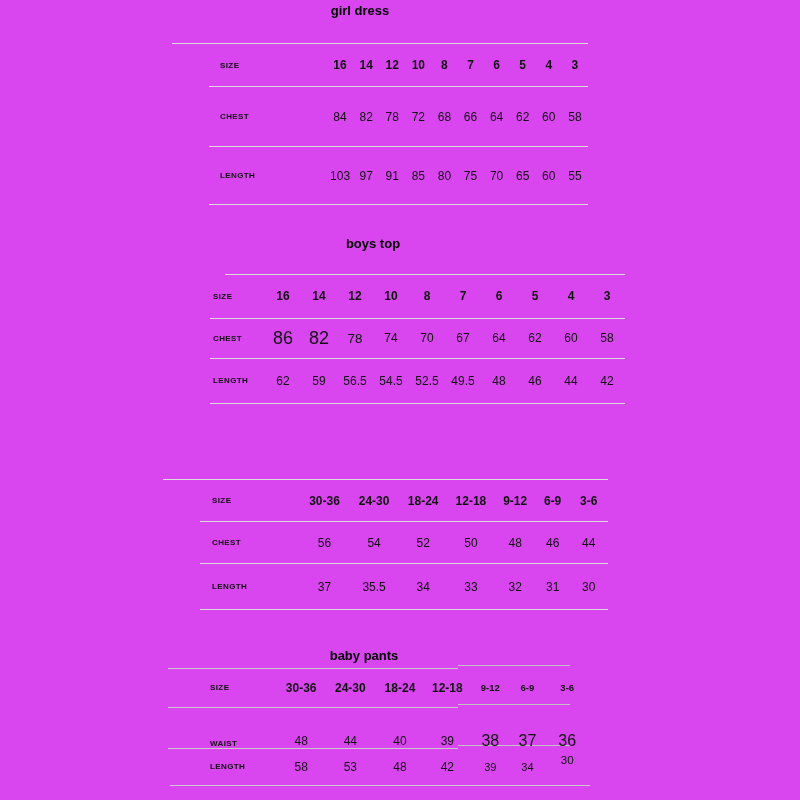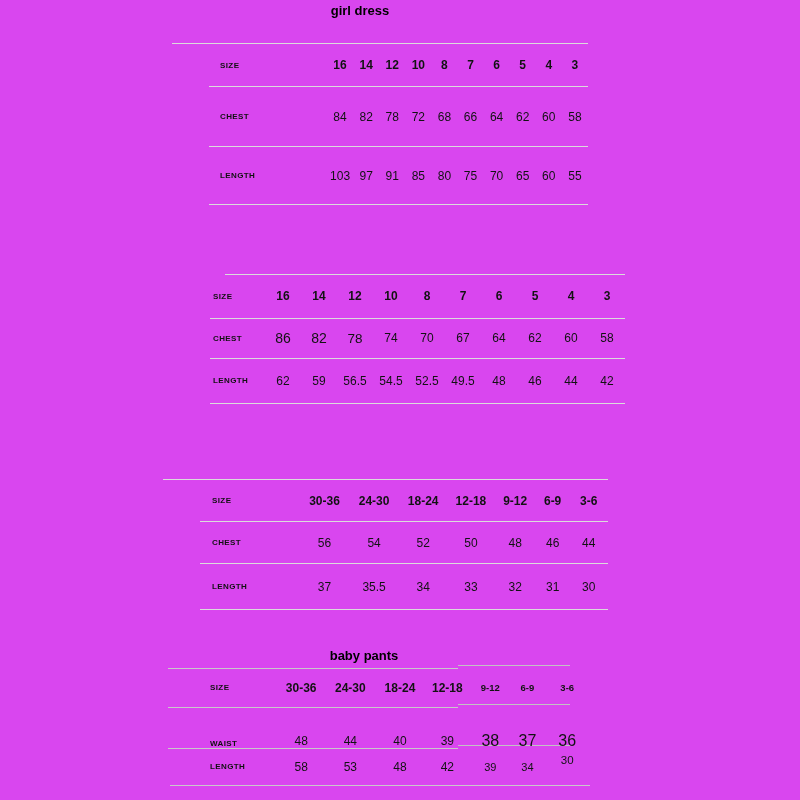--- a/index.html
+++ b/index.html
@@ -24,21 +24,21 @@
   
   .table2{left:170px;top:274px;width:455px;}
   .table2 .rowA{height:44px;} .table2 .rowB{height:40px;} .table2 .rowC{height:45px;}
   .table2 .label{width:58px;padding-left:6px;}
   .table2 .cell{flex:1 1 0;}
   .ln{position:absolute;height:1px;background:#dbdbdb;}
   .ln2a{top:0;left:55px;right:0;}
   .ln2b{top:44px;left:40px;right:0;}
   .ln2c{top:84px;left:40px;right:0;}
   .ln2d{top:129px;left:40px;right:0;}
-  .v-xl{font-size:14px;}
+  .v-xl{font-size:18px;}
   .v-lg{font-size:13.5px;}
   
   .table3{left:163px;top:479px;width:445px;border-top:1px solid #dbdbdb;}
   .table3 .row{border-bottom:1px solid #dbdbdb;}
   .table3 .rowA{height:41px;} .table3 .rowB{height:41px;} .table3 .rowC{height:45px;}
   .table3 .label{width:100px;padding-left:12px;}
   .c1{flex:55 1 0;} .c2{flex:56 1 0;} .c3{flex:54 1 0;} .c4{flex:53 1 0;}
   .c5{flex:46 1 0;} .c6{flex:38 1 0;} .c7{flex:43 1 0;}
   
   .table4{left:168px;top:668px;width:422px;}
@@ -100,20 +100,21 @@
       <div class="cell">85</div>
       <div class="cell">80</div>
       <div class="cell">75</div>
       <div class="cell">70</div>
       <div class="cell">65</div>
       <div class="cell">60</div>
       <div class="cell">55</div>
     </div>
   </div>
 
+  <div class="title t2">boys top</div>
   <div class="table table2">
     <div class="ln ln2a"></div>
     <div class="ln ln2b"></div>
     <div class="ln ln2c"></div>
     <div class="ln ln2d"></div>
     <div class="row rowA">
       <div class="label">SIZE</div>
       <div class="cell b">16</div>
       <div class="cell b">14</div>
       <div class="cell b">12</div>

